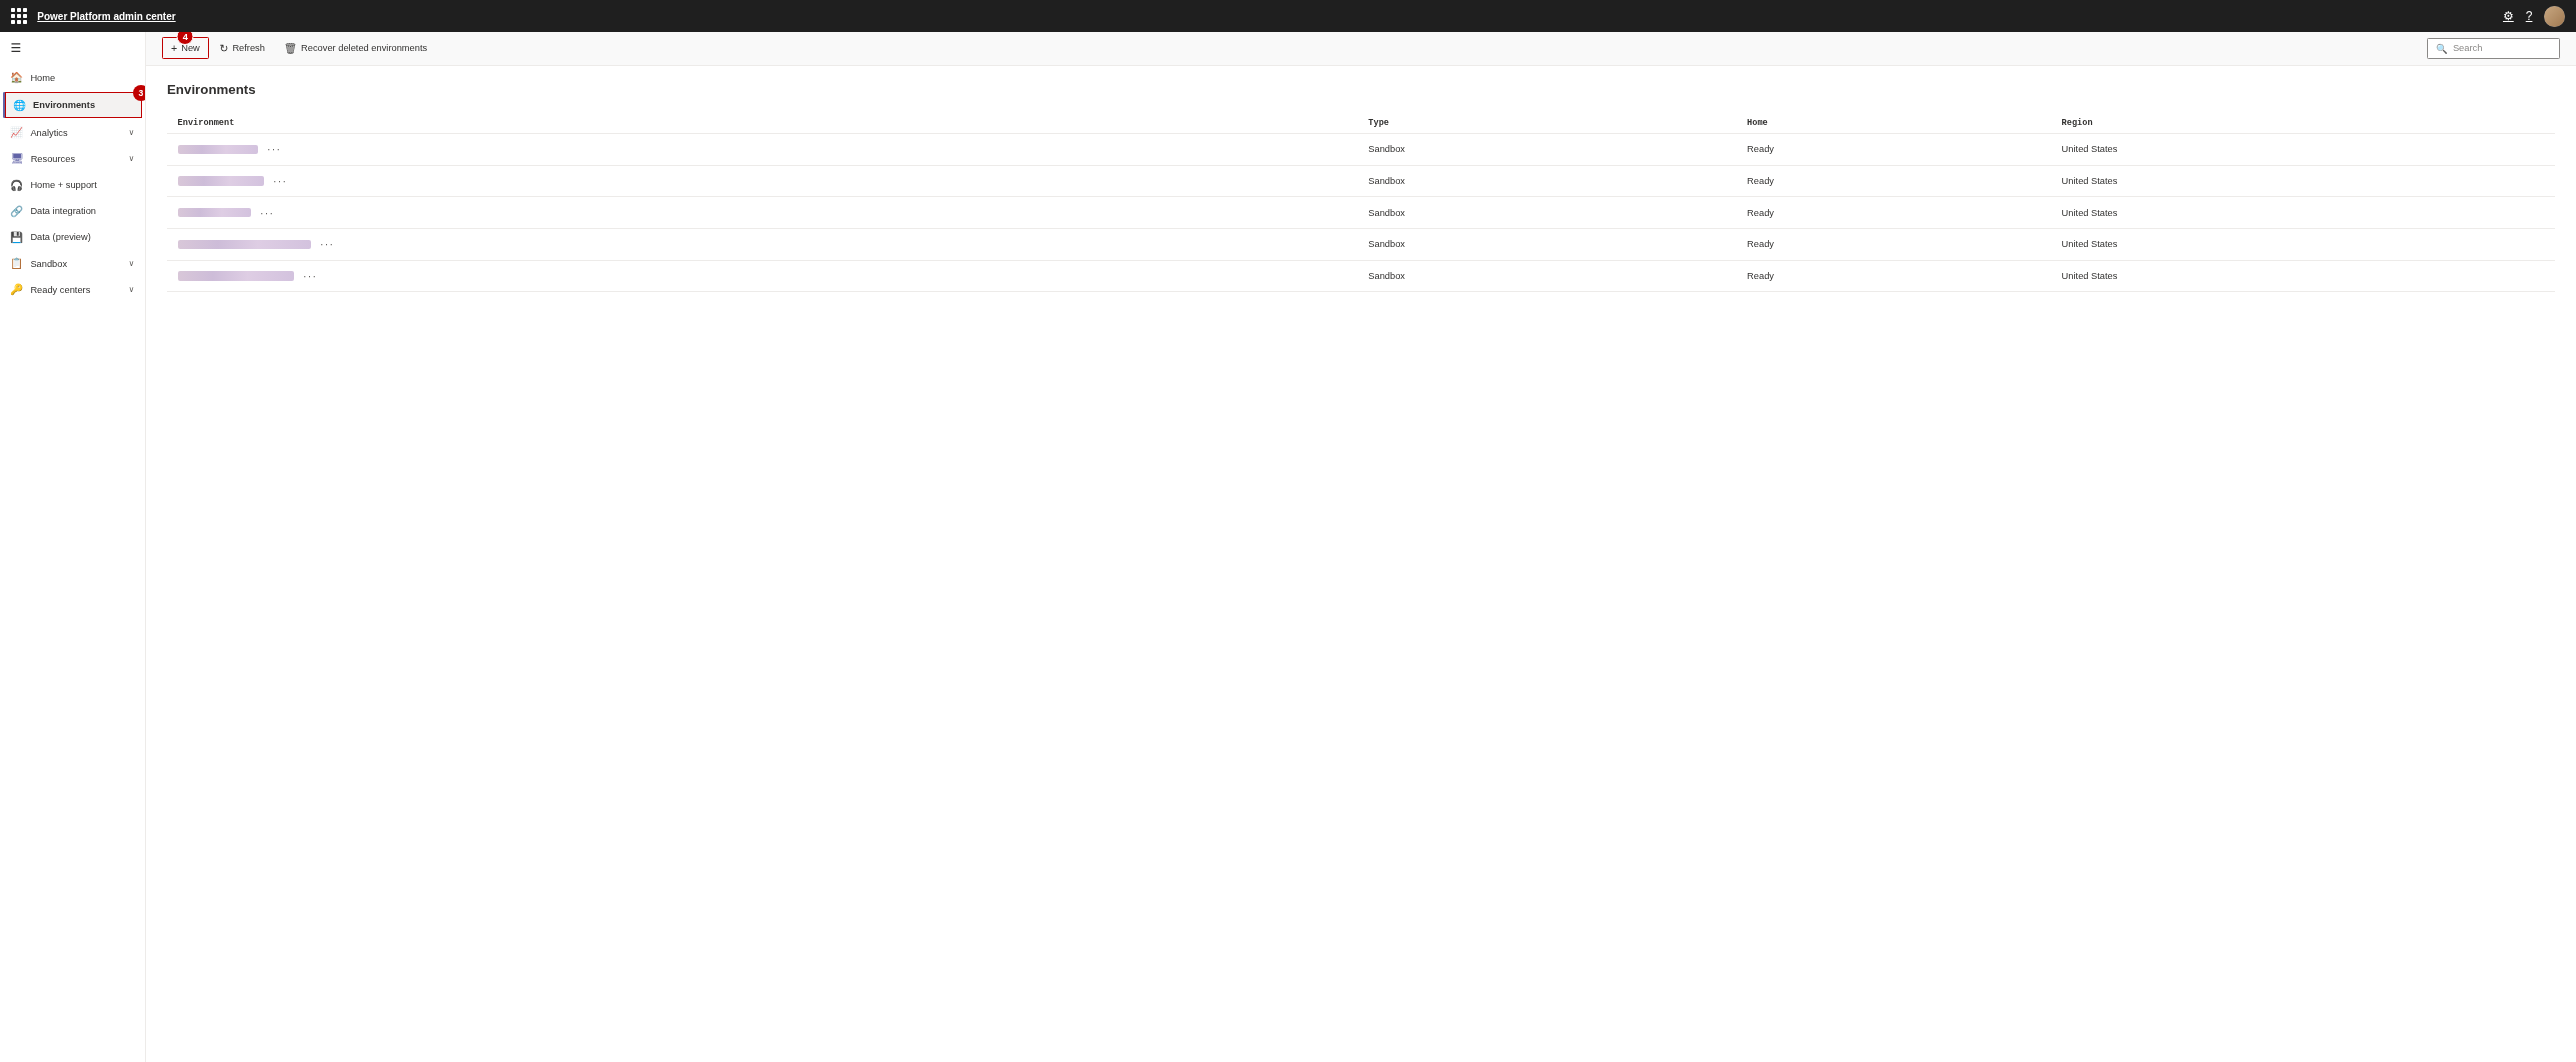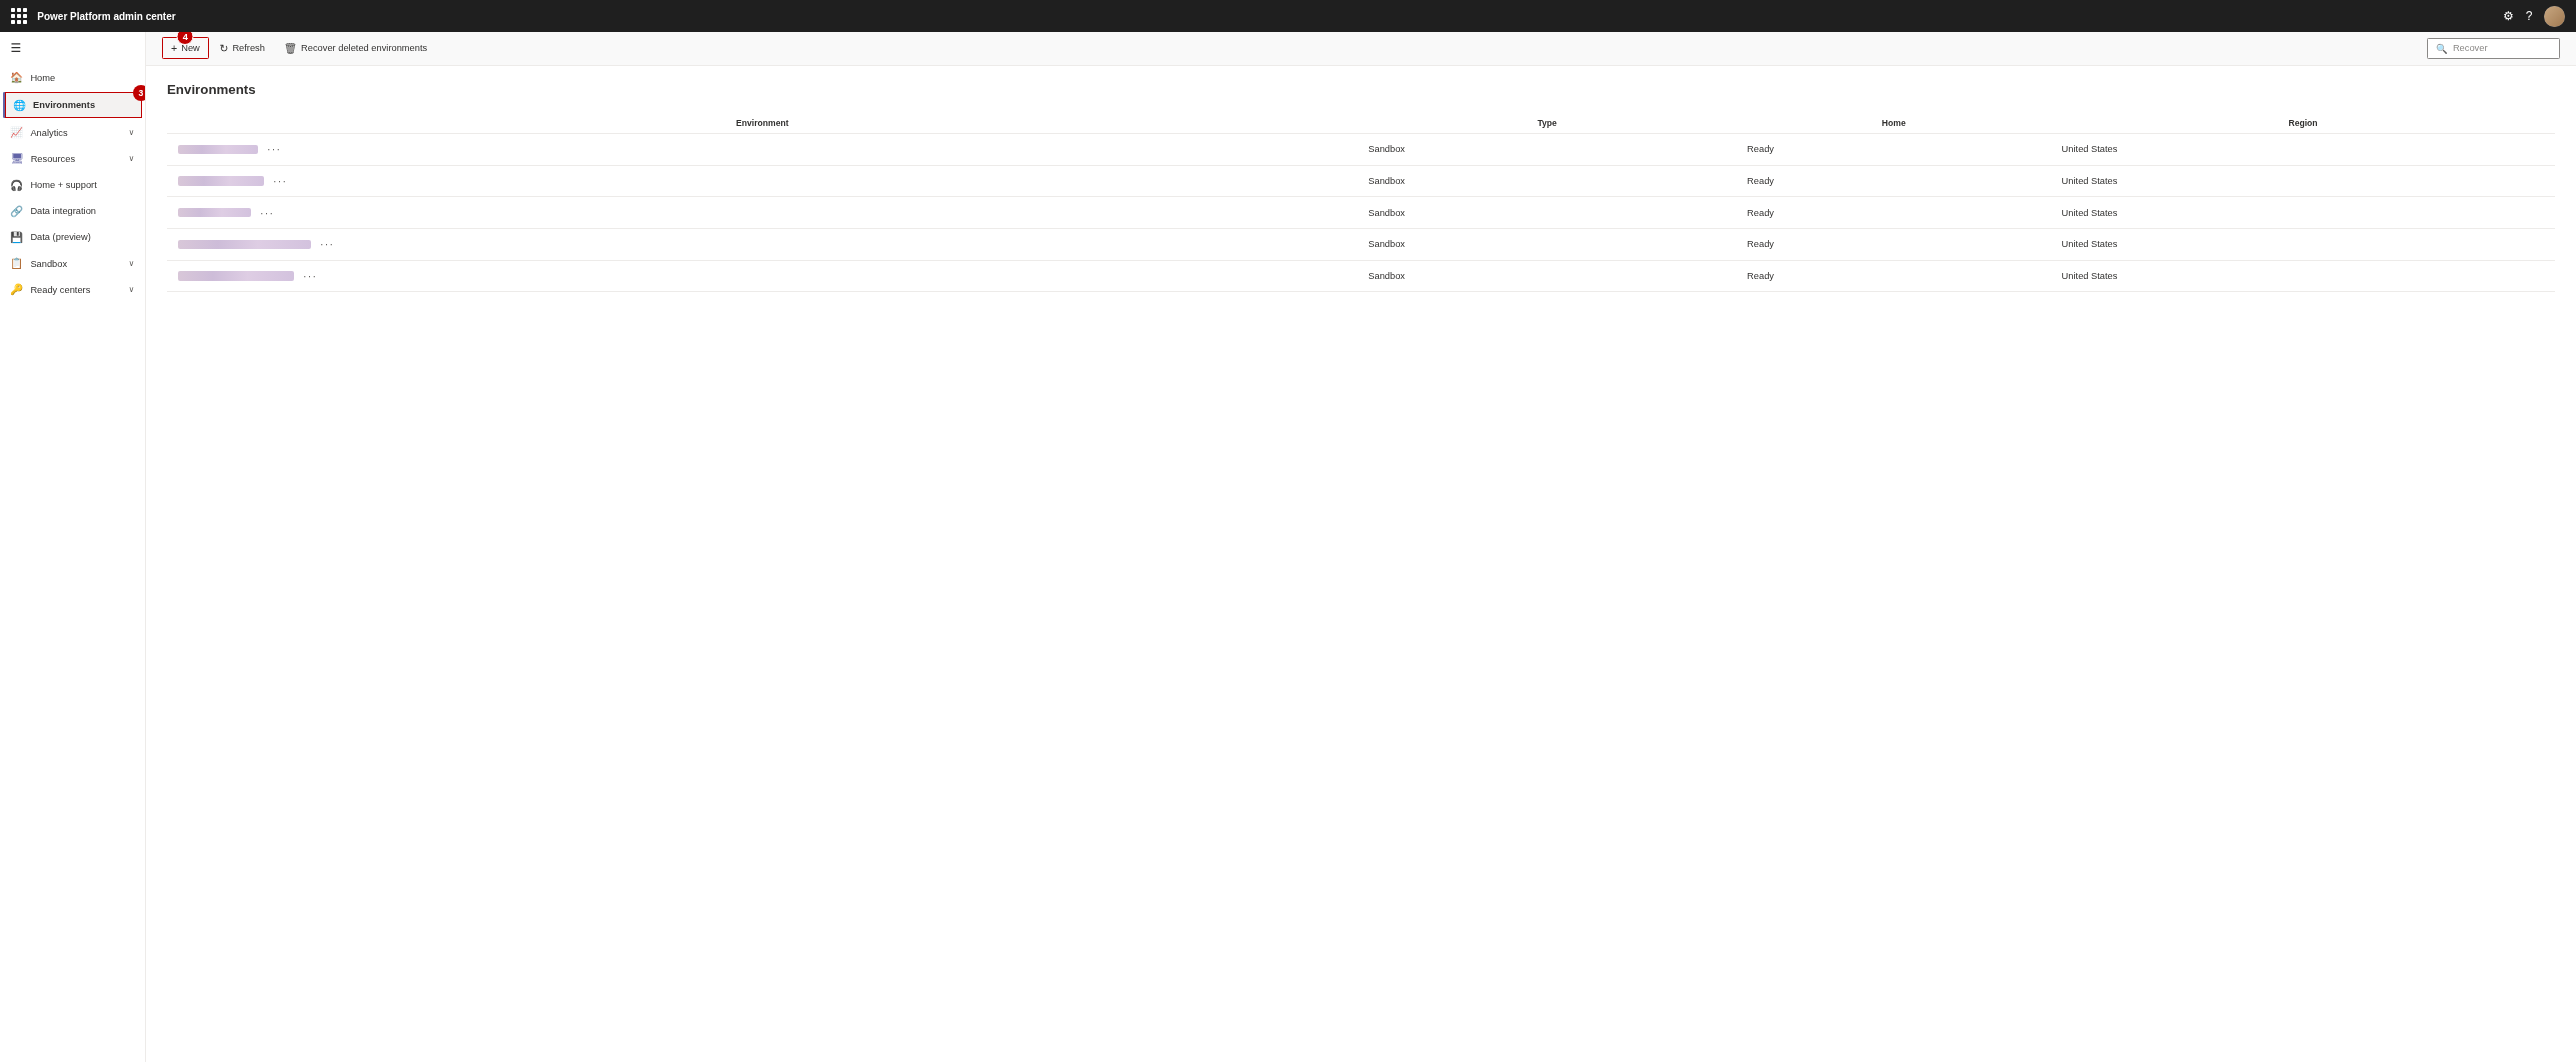--- a/index.html
+++ b/index.html
@@ -8,20 +8,21 @@
     
     .topbar {
       background: #1f1f1f;
       color: #fff;
       display: flex;
       align-items: center;
       height: 32px;
       padding: 0 10.6px;
       gap: 8px;
       position: relative;
+      text-decoration: underline;
     }
     .topbar-dots { display: grid; grid-template-columns: repeat(3,4px); gap: 2px; margin-right: 2.7px; }
     .topbar-dots span { width: 4px; height: 4px; background: #fff; border-radius: 0.7px; display: block; }
     .topbar-title { font-weight: 700; font-size: 10px; color: #fff; }
     .topbar-right { margin-left: auto; display: flex; align-items: center; gap: 12px; }
     .topbar-icon { color: #fff; font-size: 12px; cursor: pointer; }
     .avatar { width: 21px; height: 21px; border-radius: 50%; background: #888; overflow: hidden; }
     .avatar-img { width: 100%; height: 100%; background: linear-gradient(135deg, #c8a882, #a07850); border-radius: 50%; }
 
     
@@ -125,24 +126,25 @@
 
     
     .content { padding: 16px 21px; }
     .page-title { font-size: 13.3px; font-weight: 600; margin-bottom: 16px; }
 
     
     .env-table { width: 100%; border-collapse: collapse; }
     .env-table th {
       font-weight: 700;
       font-size: 8.6px;
-      text-align: center;
+      text-align: left;
       padding: 5.3px 10.6px;
       border-bottom: 1.3px solid #edebe9;
       color: #323130;
+      font-family: Liberation Mono, monospace;
     }
     .env-table td {
       padding: 8px 10.6px;
       border-bottom: 0.7px solid #edebe9;
       font-size: 9.3px;
       color: #323130;
       vertical-align: middle;
     }
     .env-name-cell { display: flex; align-items: center; gap: 5.3px; }
     .blurred-name {
@@ -279,21 +281,21 @@
         <span>Refresh</span>
       </button>
 
       <button class="toolbar-btn">
         <span class="toolbar-btn-icon">🗑</span>
         <span>Recover deleted environments</span>
       </button>
 
       <div class="toolbar-search">
         <span>🔍</span>
-        <span style="color:#8a8886;">Recover</span>
+        <span style="color:#8a8886;">Search</span>
       </div>
     </div>
 
     <div class="content">
       <h1 class="page-title">Environments</h1>
 
       <table class="env-table">
         <thead>
           <tr>
             <th>Environment</th>

